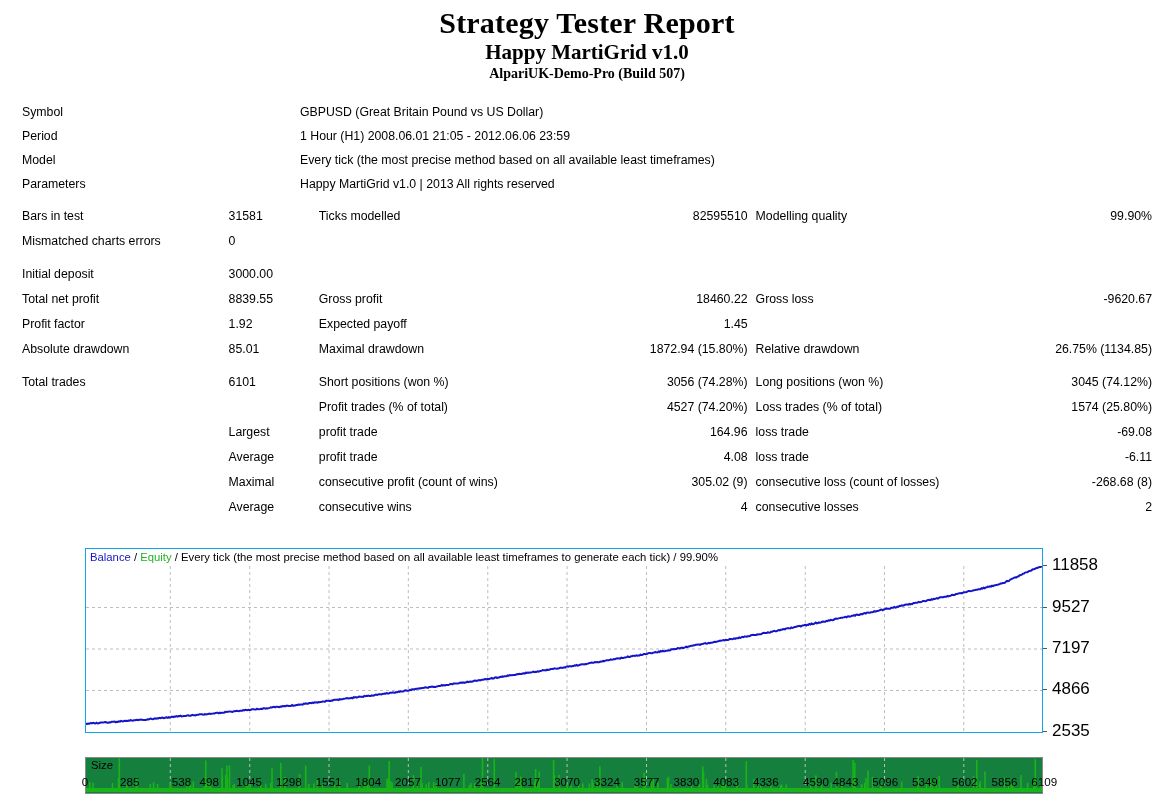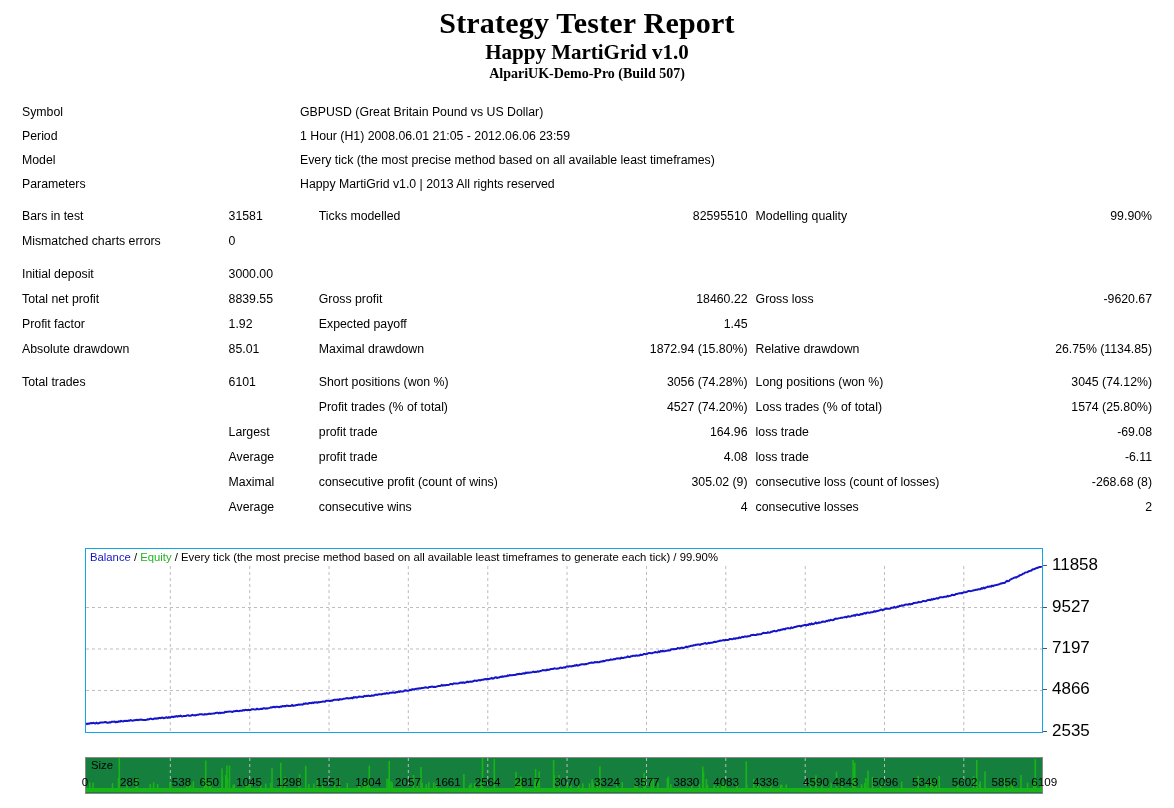--- a/index.html
+++ b/index.html
@@ -560,27 +560,27 @@
           <rect x="580.6" y="20.3" width="1.6" height="10.7" fill="#18b418"></rect>
           <rect x="106.5" y="23.3" width="1.6" height="7.7" fill="#18b418"></rect>
         </svg>
     </div>
   </div>
 
   <div class="xaxis">
       <div class="xlab" style="left: 85px;">0</div>
       <div class="xlab" style="left: 129.752px;">285</div>
       <div class="xlab" style="left: 169.479px; margin-left: 12px;">538</div>
-      <div class="xlab" style="left: 209.206px;">650</div>
+      <div class="xlab" style="left: 209.206px;">498</div>
       <div class="xlab" style="left: 249.089px;">1045</div>
       <div class="xlab" style="left: 288.816px;">1298</div>
       <div class="xlab" style="left: 328.543px;">1551</div>
       <div class="xlab" style="left: 368.27px;">1804</div>
       <div class="xlab" style="left: 407.997px;">2057</div>
-      <div class="xlab" style="left: 447.881px;">1661</div>
+      <div class="xlab" style="left: 447.881px;">1077</div>
       <div class="xlab" style="left: 487.608px;">2564</div>
       <div class="xlab" style="left: 527.335px;">2817</div>
       <div class="xlab" style="left: 567.062px;">3070</div>
       <div class="xlab" style="left: 606.946px;">3324</div>
       <div class="xlab" style="left: 646.673px;">3577</div>
       <div class="xlab" style="left: 686.4px;">3830</div>
       <div class="xlab" style="left: 726.127px;">4083</div>
       <div class="xlab" style="left: 765.854px;">4336</div>
       <div class="xlab" style="left: 780px; margin-left: 36px;">4590</div>
       <div class="xlab" style="left: 845.465px;">4843</div>

